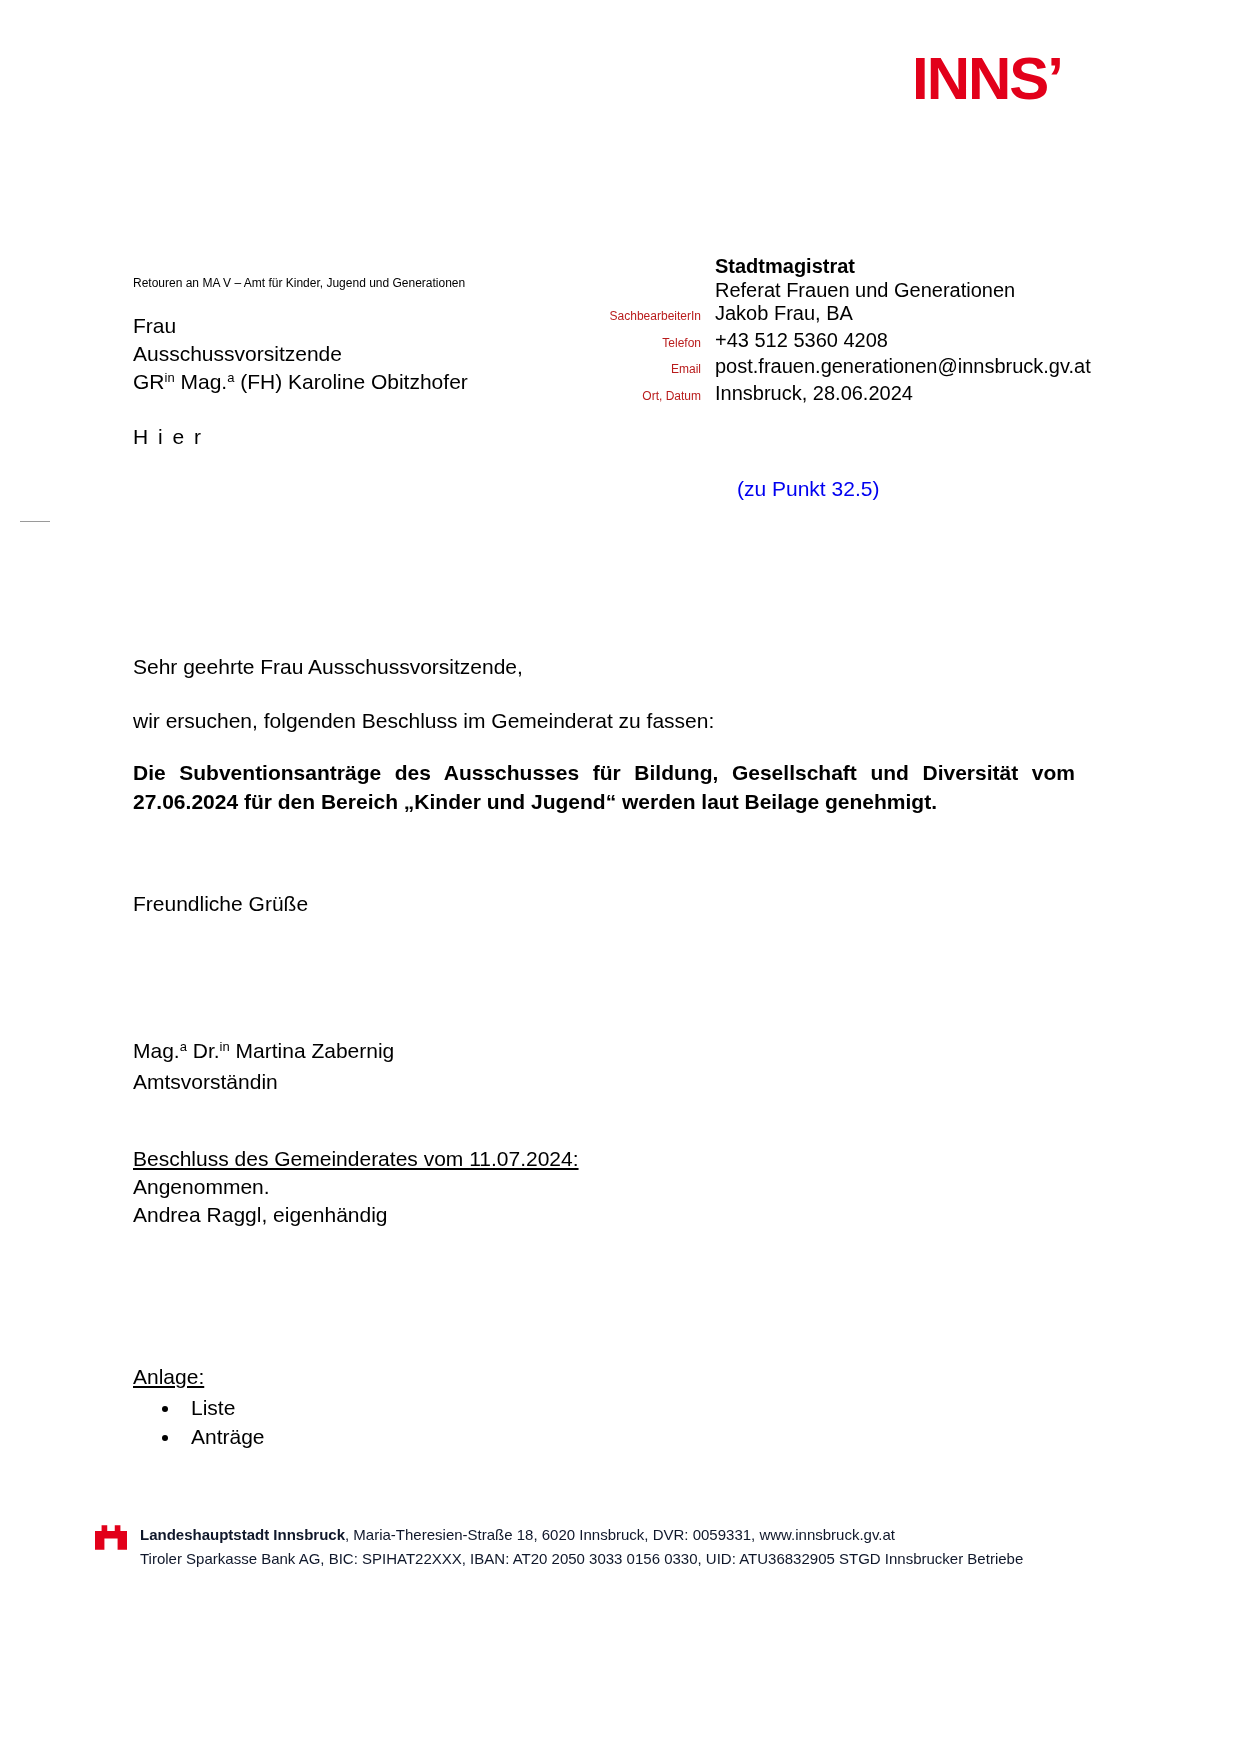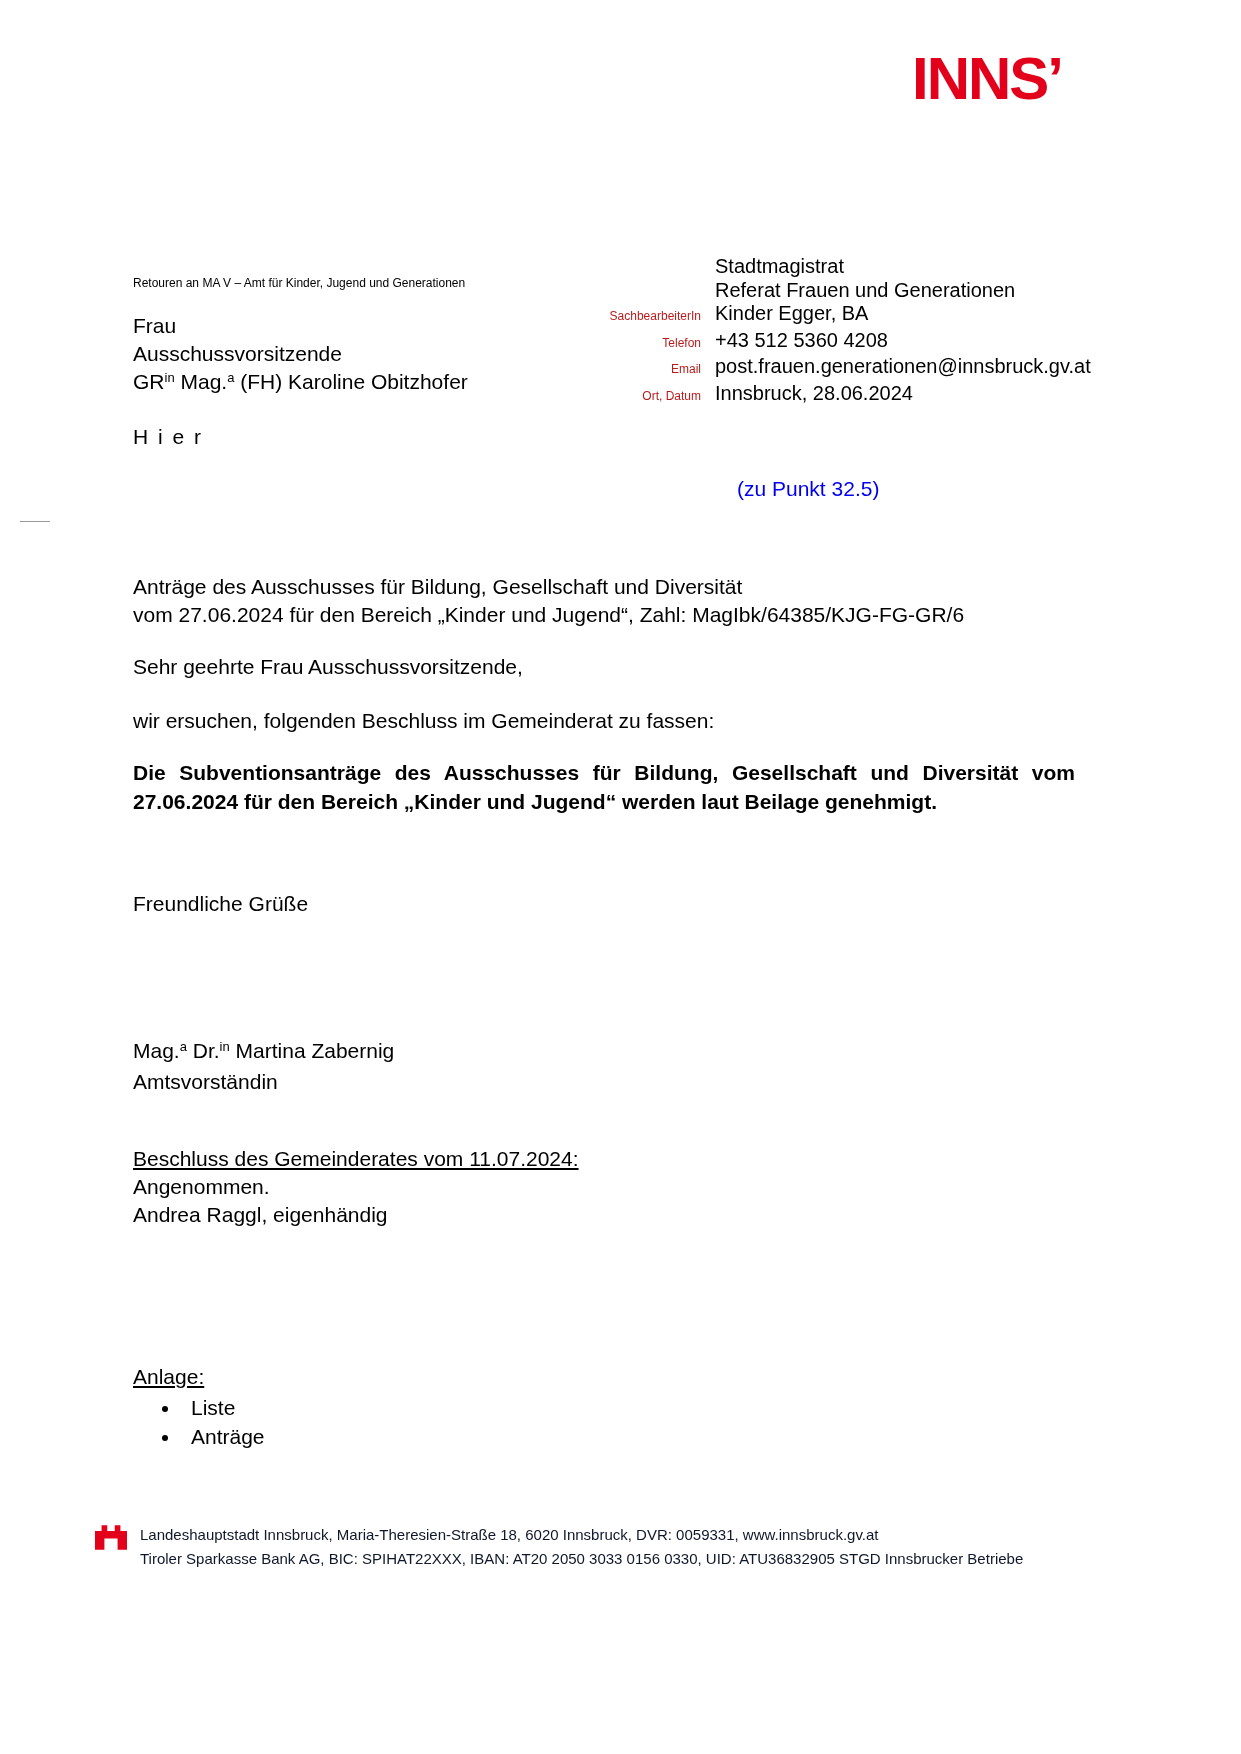--- a/index.html
+++ b/index.html
@@ -67,21 +67,21 @@
   }
   .office-label {
     width: 160px;
     text-align: right;
     margin-right: 14px;
     font-size: 12px;
     color: #b91c1c;
     flex: 0 0 160px;
   }
   .office-value { font-size: 20px; }
-  .bold { font-weight: normal; }
+  .bold { font-weight: bold; }
 
   
   .fold-mark {
     position: absolute;
     left: 20px;
     top: 505px;
     width: 30px;
     border-top: 1px solid #9a9a9a;
   }
 
@@ -165,44 +165,40 @@
     <div class="office-row">
       <span class="office-label"></span>
       <span class="office-value bold">Stadtmagistrat</span>
     </div>
     <div class="office-row">
       <span class="office-label"></span>
       <span class="office-value">Referat Frauen und Generationen</span>
     </div>
     <div class="office-row">
       <span class="office-label">SachbearbeiterIn</span>
-      <span class="office-value">Kinder Egger, BA</span>
+      <span class="office-value">Jakob Frau, BA</span>
     </div>
     <div class="office-row">
       <span class="office-label">Telefon</span>
       <span class="office-value">+43 512 5360 4208</span>
     </div>
     <div class="office-row">
       <span class="office-label">Email</span>
       <span class="office-value">post.frauen.generationen@innsbruck.gv.at</span>
     </div>
     <div class="office-row">
       <span class="office-label">Ort, Datum</span>
       <span class="office-value">Innsbruck, 28.06.2024</span>
     </div>
   </div>
 
   <div class="fold-mark"></div>
 
   <div class="ref-note">(zu Punkt 32.5)</div>
 
-  <div class="txtblock subject">
-    <div class="bold">Anträge des Ausschusses für Bildung, Gesellschaft und Diversität</div>
-    <div>vom 27.06.2024 für den Bereich „Kinder und Jugend“, Zahl: MagIbk/64385/KJG-FG-GR/6</div>
-  </div>
 
   <div class="txtblock salutation">Sehr geehrte Frau Ausschussvorsitzende,</div>
 
   <div class="txtblock request">wir ersuchen, folgenden Beschluss im Gemeinderat zu fassen:</div>
 
   <div class="txtblock resolution">Die Subventionsanträge des Ausschusses für Bildung, Gesellschaft und Diversität vom 27.06.2024 für den Bereich „Kinder und Jugend“ werden laut Beilage genehmigt.</div>
 
   <div class="txtblock closing">Freundliche Grüße</div>
 
   <div class="txtblock signature">

